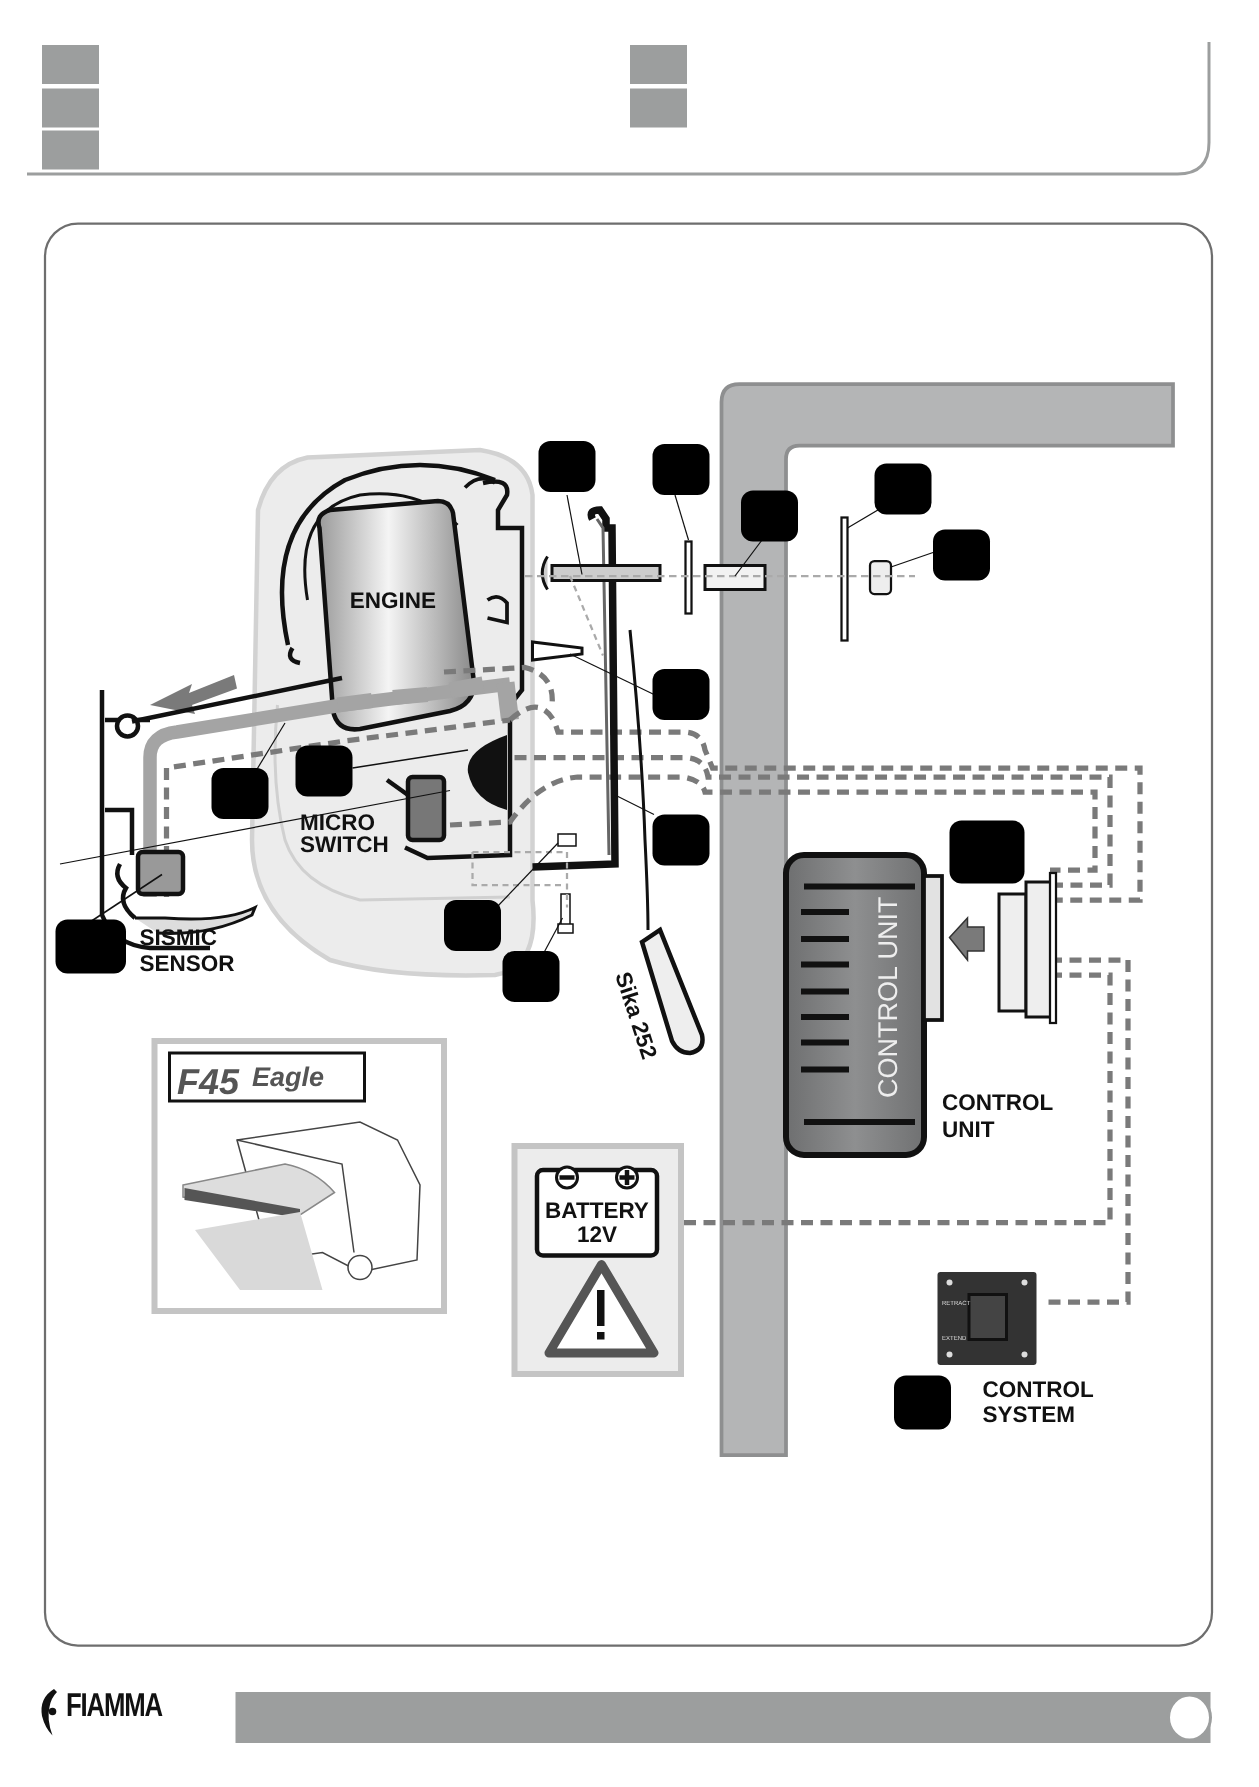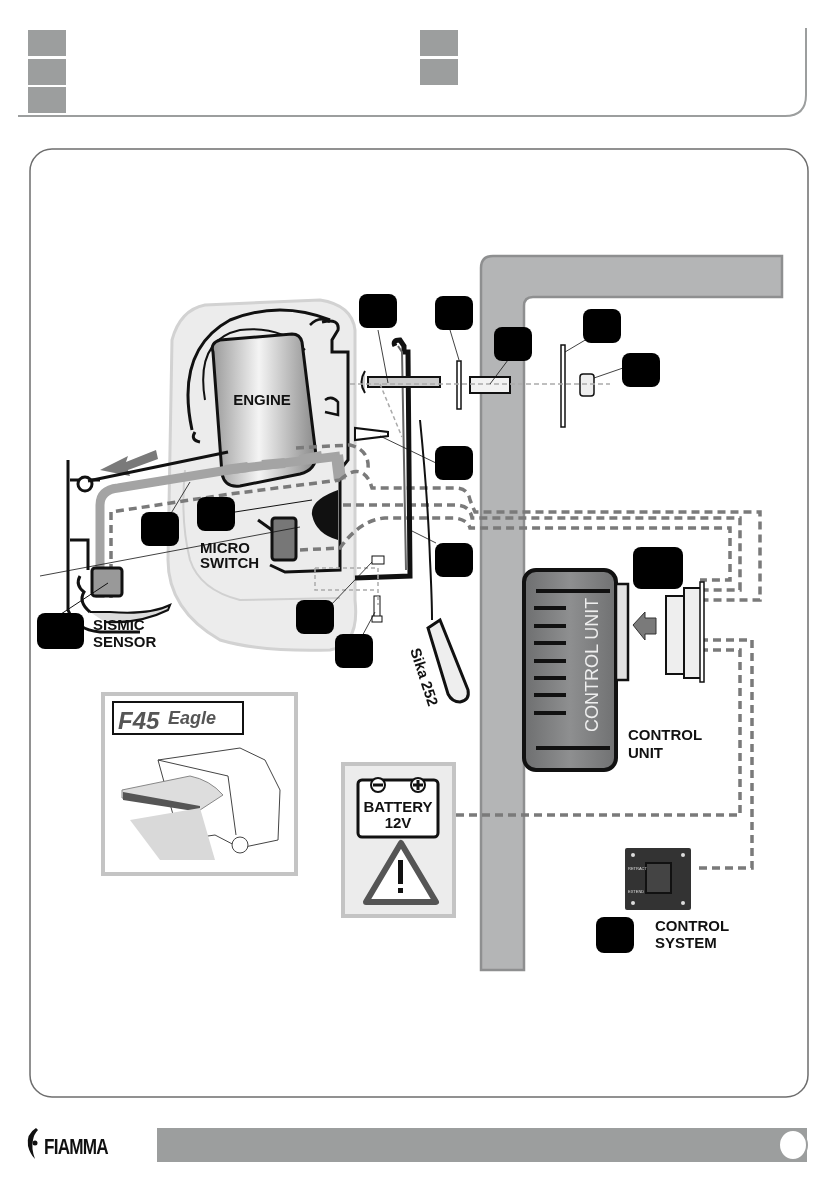--- a/index.html
+++ b/index.html
@@ -3,21 +3,21 @@
 <meta charset="utf-8">
 <style>
   html, body { margin:0; padding:0; background:#ffffff; }
   body { width:839px; height:1191px; position:relative; overflow:hidden; font-family:"Liberation Sans", sans-serif; }
   .hdr-sq { position:absolute; width:38px; height:26px; background:#9c9e9e; }
   .hdr-box { position:absolute; left:0; top:0; width:839px; height:120px; }
   svg text { font-family:"Liberation Sans", sans-serif; }
   .lbl { font-weight:bold; font-size:15px; fill:#111; }
   .footer-bar { position:absolute; left:157px; top:1128px; width:650px; height:34px; background:#9c9e9e; }
   .footer-circle { position:absolute; left:778px; top:1129px; width:30px; height:32px; border-radius:50%; background:#fff; border:2px solid #9c9e9e; box-sizing:border-box; }
-  .logo { position:absolute; left:26px; top:1124px; height:36px; display:flex; align-items:flex-end; }
+  .logo { position:absolute; left:26px; top:1124px; height:36px; display:flex; align-items:flex-start; }
   .logo-text { font-family:"Liberation Sans", sans-serif; font-weight:bold; font-size:22px; letter-spacing:-1px; color:#111; transform:scaleX(0.78); transform-origin:left center; margin-left:4px; }
 </style>
 </head>
 <body>
 
 <div class="hdr-box">
   <svg width="839" height="120" style="position:absolute;left:0;top:0">
     <path d="M18 116 L785 116 Q806 116 806 95 L806 28" fill="none" stroke="#9c9e9e" stroke-width="2"></path>
   </svg>
   <div class="hdr-sq" style="left:28px;top:30px"></div>

